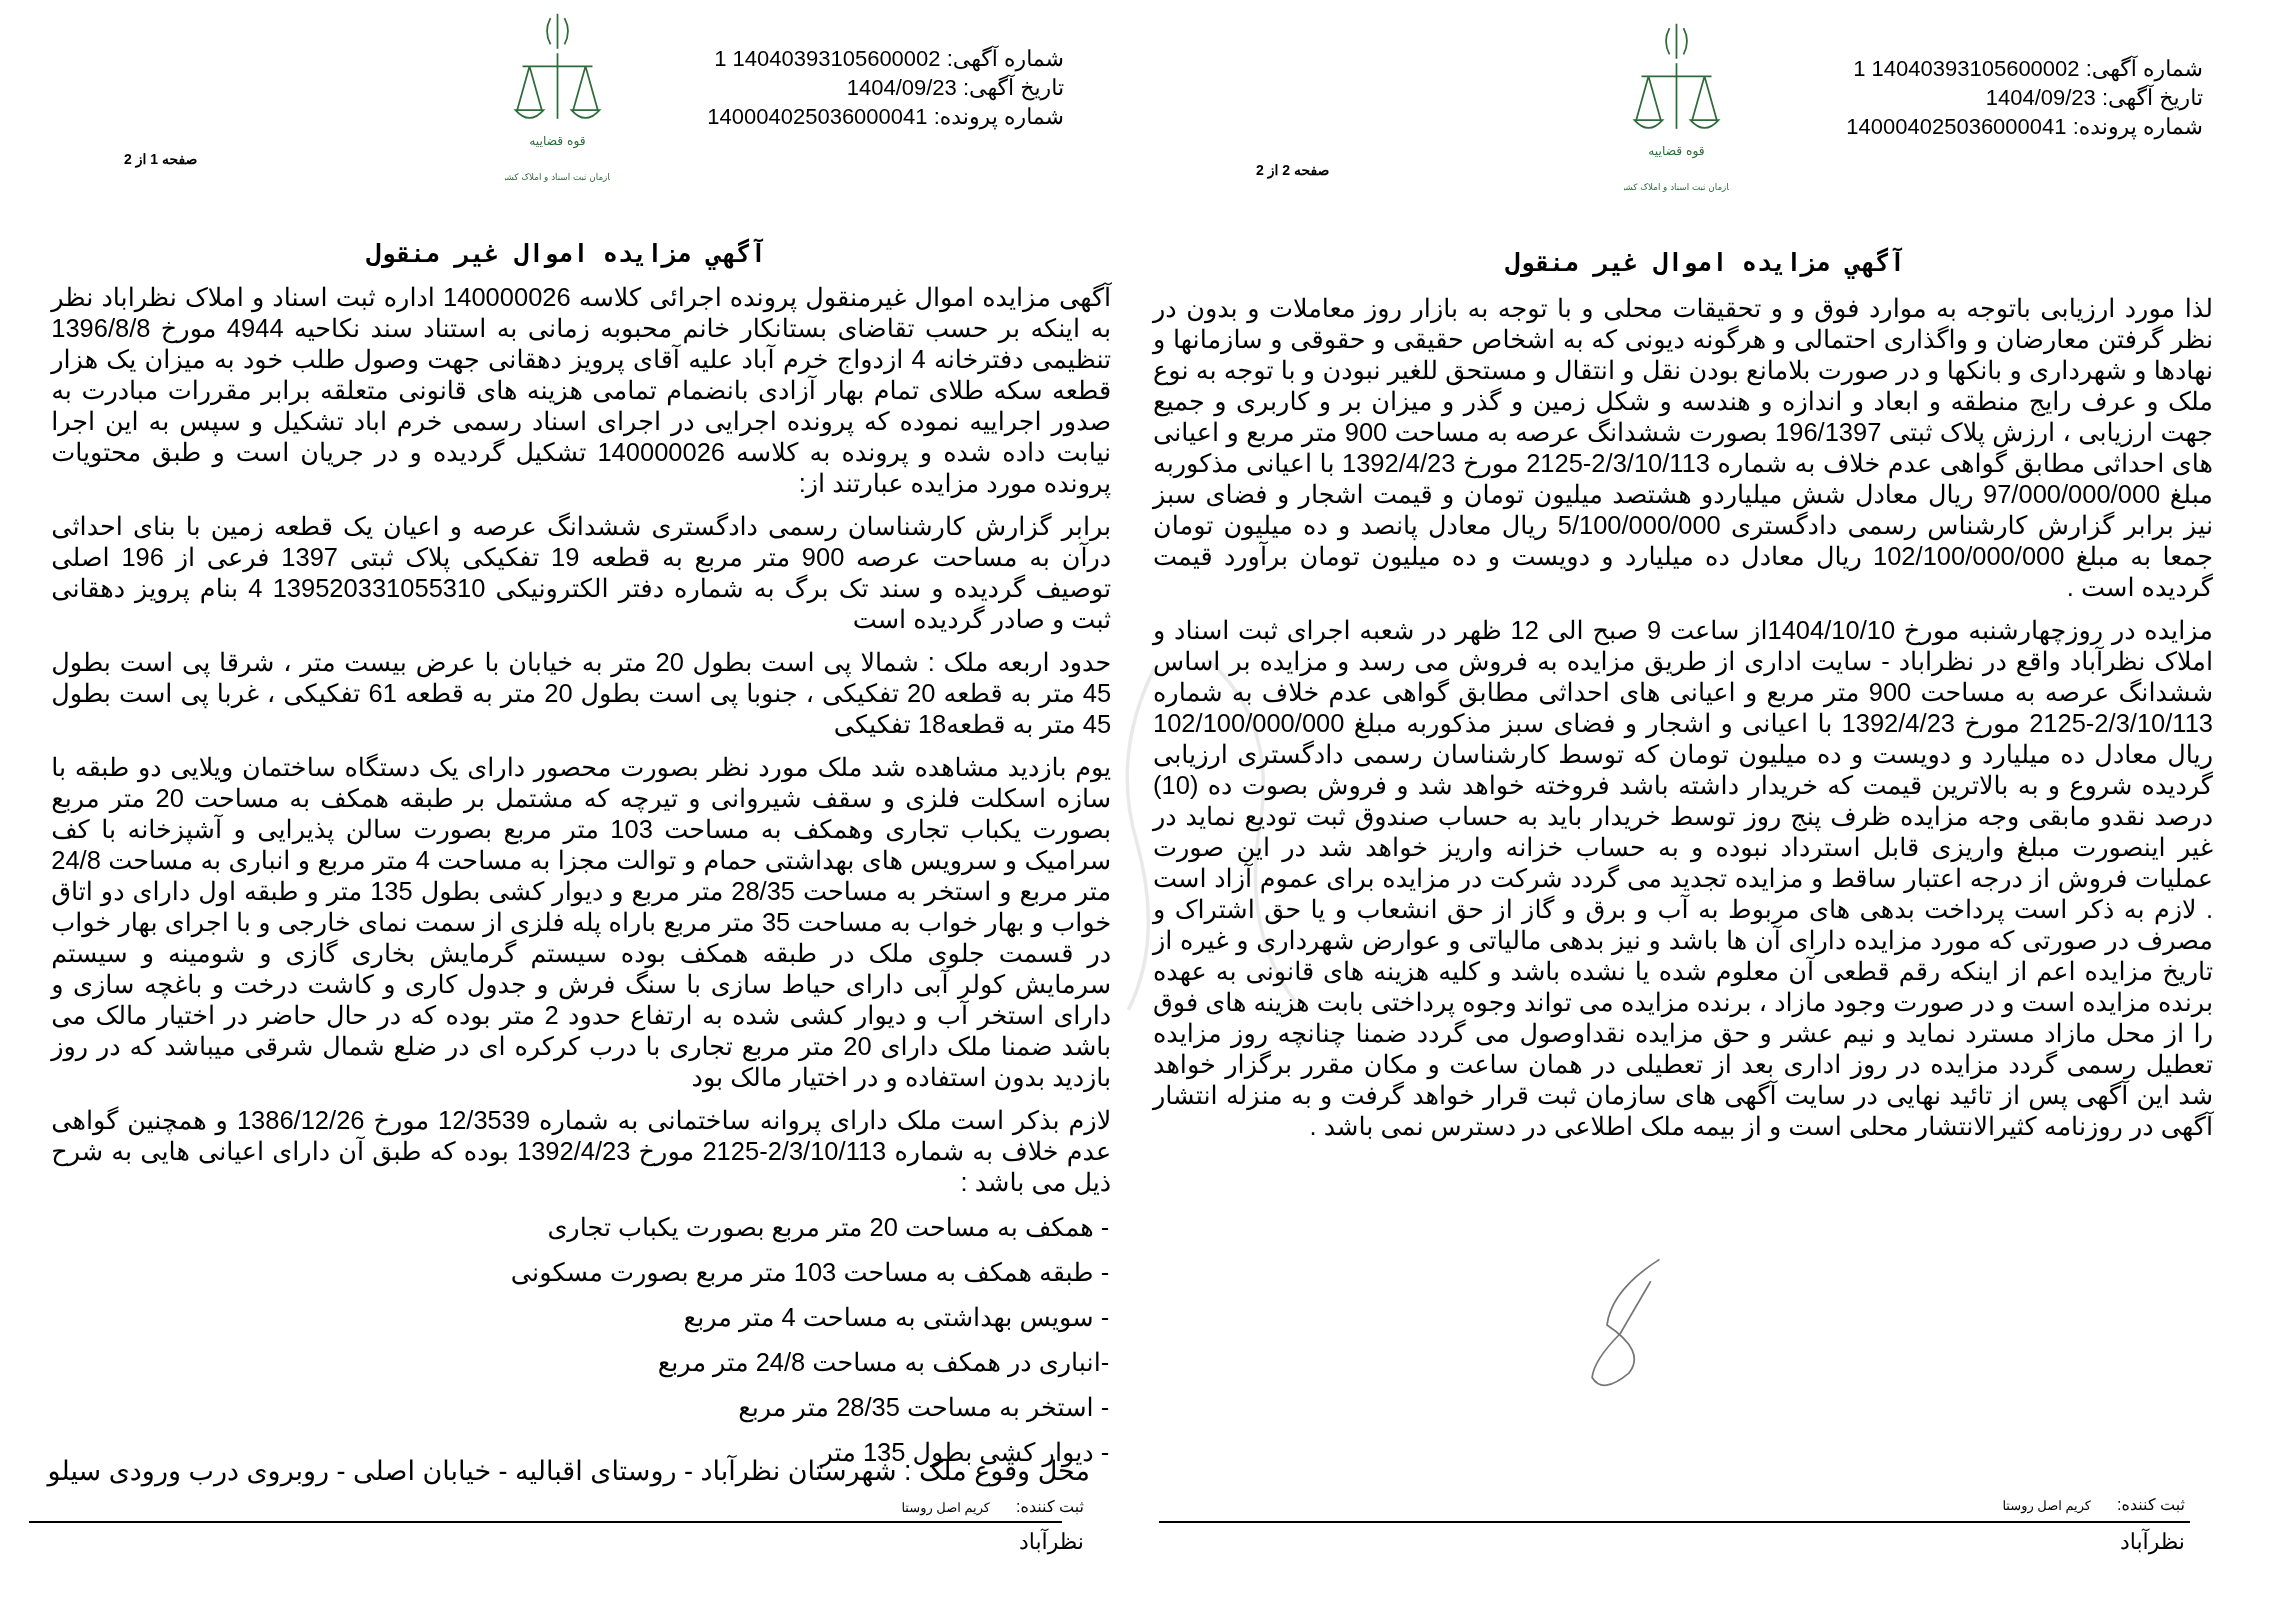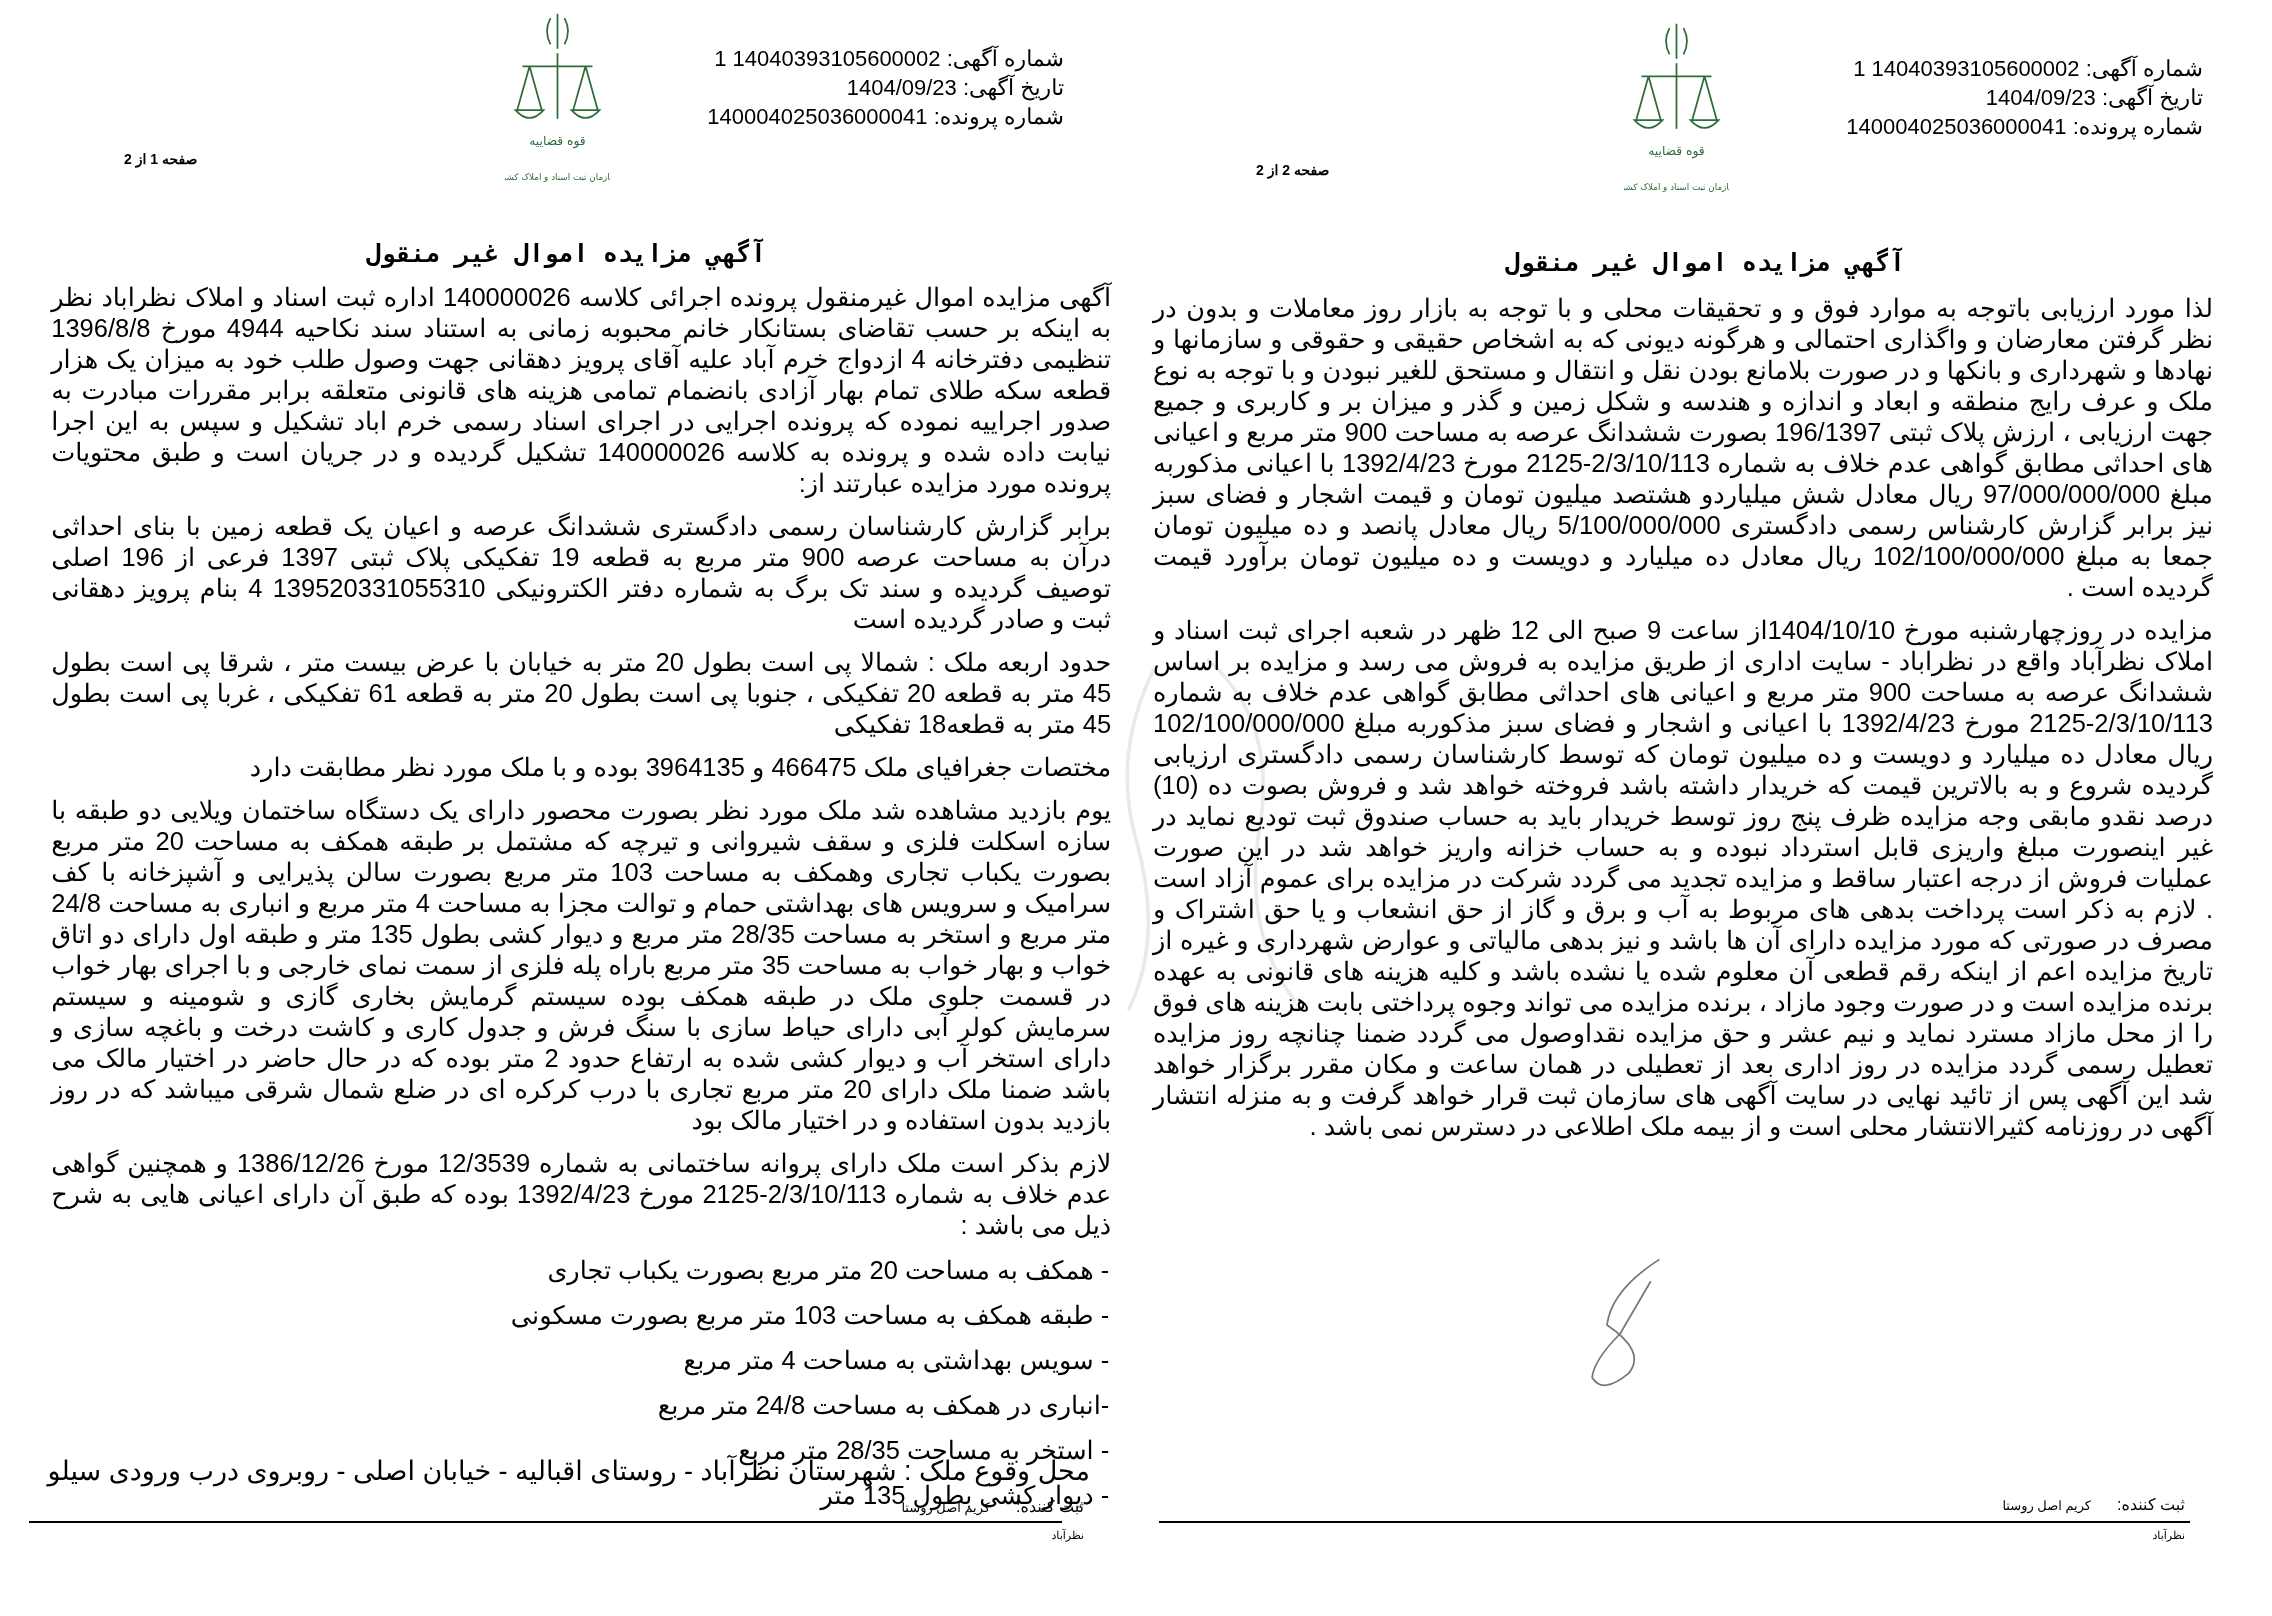--- a/index.html
+++ b/index.html
@@ -12,21 +12,21 @@
   .logo{position:absolute;width:105px;height:189px;}
   .page-no{position:absolute;direction:rtl;font-size:14px;font-weight:bold;font-family:"Liberation Sans",sans-serif;}
   .doc-title{position:absolute;direction:rtl;text-align:center;font-weight:bold;font-size:24.6px;font-family:Liberation Mono, monospace;}
   .body{position:absolute;direction:rtl;text-align:justify;text-align-last:right;font-size:25.5px;line-height:31px;font-family:"Liberation Sans",sans-serif;}
   .body p{margin:12px;}
   .body .bul{margin:14px;text-align:right;}
   .loc{position:absolute;direction:rtl;text-align:right;font-size:27px;font-family:"Liberation Sans",sans-serif;white-space:nowrap;}
   .reg{position:absolute;direction:rtl;text-align:right;font-size:16px;font-family:"Liberation Sans",sans-serif;white-space:nowrap;}
   .reg .name{font-size:13px;margin-right:26px;}
   .rule{position:absolute;height:1.8px;background:#000;}
-  .city{position:absolute;direction:rtl;text-align:right;font-size:11px;font-family:"Liberation Sans",sans-serif;}
+  .city{position:absolute;direction:rtl;text-align:right;font-size:22px;font-family:"Liberation Sans",sans-serif;}
   .watermark{position:absolute;opacity:0.18;}
   .sig{position:absolute;}
 </style>
 </head>
 <body>
 
 <div class="page left">
   <div class="hdr-meta" style="right:68px;top:44px;">
     <div class="row"><span>شماره آگهی:</span> <span>14040393105600002 1</span></div>
     <div class="row"><span>تاریخ آگهی:</span> <span>1404/09/23</span></div>
@@ -48,21 +48,20 @@
   </svg>
 
   <div class="page-no" style="left:124px;top:151px;">صفحه 1 از 2</div>
 
   <div class="doc-title" style="left:0;width:1132px;top:239px;">آگهي مزايده اموال غير منقول</div>
 
   <div class="body" style="right:8.8px;width:1084px;top:270px;">
     <p>آگهی مزایده اموال غیرمنقول پرونده اجرائی کلاسه 140000026 اداره ثبت اسناد و املاک نظراباد نظر به اینکه بر حسب تقاضای بستانکار خانم محبوبه زمانی به استناد سند نکاحیه 4944 مورخ 1396/8/8 تنظیمی دفترخانه 4 ازدواج خرم آباد علیه آقای پرویز دهقانی جهت وصول طلب خود به میزان یک هزار قطعه سکه طلای تمام بهار آزادی بانضمام تمامی هزینه های قانونی متعلقه برابر مقررات مبادرت به صدور اجراییه نموده که پرونده اجرایی در اجرای اسناد رسمی خرم اباد تشکیل و سپس به این اجرا نیابت داده شده و پرونده به کلاسه 140000026 تشکیل گردیده و در جریان است و طبق محتویات پرونده مورد مزایده عبارتند از:</p>
     <p>برابر گزارش کارشناسان رسمی دادگستری ششدانگ عرصه و اعیان یک قطعه زمین با بنای احداثی درآن به مساحت عرصه 900 متر مربع به قطعه 19 تفکیکی پلاک ثبتی 1397 فرعی از 196 اصلی توصیف گردیده و سند تک برگ به شماره دفتر الکترونیکی 139520331055310 4 بنام پرویز دهقانی ثبت و صادر گردیده است</p>
     <p>حدود اربعه ملک : شمالا پی است بطول 20 متر به خیابان با عرض بیست متر ، شرقا پی است بطول 45 متر به قطعه 20 تفکیکی ، جنوبا پی است بطول 20 متر به قطعه 61 تفکیکی ، غربا پی است بطول 45 متر به قطعه18 تفکیکی</p>
-    <p>مختصات جغرافیای ملک 466475 و 3964135 بوده و با ملک مورد نظر مطابقت دارد</p>
     <p>یوم بازدید مشاهده شد ملک مورد نظر بصورت محصور دارای یک دستگاه ساختمان ویلایی دو طبقه با سازه اسکلت فلزی و سقف شیروانی و تیرچه که مشتمل بر طبقه همکف به مساحت 20 متر مربع بصورت یکباب تجاری وهمکف به مساحت 103 متر مربع بصورت سالن پذیرایی و آشپزخانه با کف سرامیک و سرویس های بهداشتی حمام و توالت مجزا به مساحت 4 متر مربع و انباری به مساحت 24/8 متر مربع و استخر به مساحت 28/35 متر مربع و دیوار کشی بطول 135 متر و طبقه اول دارای دو اتاق خواب و بهار خواب به مساحت 35 متر مربع باراه پله فلزی از سمت نمای خارجی و با اجرای بهار خواب در قسمت جلوی ملک در طبقه همکف بوده سیستم گرمایش بخاری گازی و شومینه و سیستم سرمایش کولر آبی دارای حیاط سازی با سنگ فرش و جدول کاری و کاشت درخت و باغچه سازی و دارای استخر آب و دیوار کشی شده به ارتفاع حدود 2 متر بوده که در حال حاضر در اختیار مالک می باشد ضمنا ملک دارای 20 متر مربع تجاری با درب کرکره ای در ضلع شمال شرقی میباشد که در روز بازدید بدون استفاده و در اختیار مالک بود</p>
     <p>لازم بذکر است ملک دارای پروانه ساختمانی به شماره 12/3539 مورخ 1386/12/26 و همچنین گواهی عدم خلاف به شماره 2/3/10/113-2125 مورخ 1392/4/23 بوده که طبق آن دارای اعیانی هایی به شرح ذیل می باشد :</p>
     <p class="bul">- همکف به مساحت 20 متر مربع بصورت یکباب تجاری</p>
     <p class="bul">- طبقه همکف به مساحت 103 متر مربع بصورت مسکونی</p>
     <p class="bul">- سویس بهداشتی به مساحت 4 متر مربع</p>
     <p class="bul">-انباری در همکف به مساحت 24/8 متر مربع</p>
     <p class="bul">- استخر به مساحت 28/35 متر مربع</p>
     <p class="bul">- دیوار کشی بطول 135 متر</p>
   </div>
 

